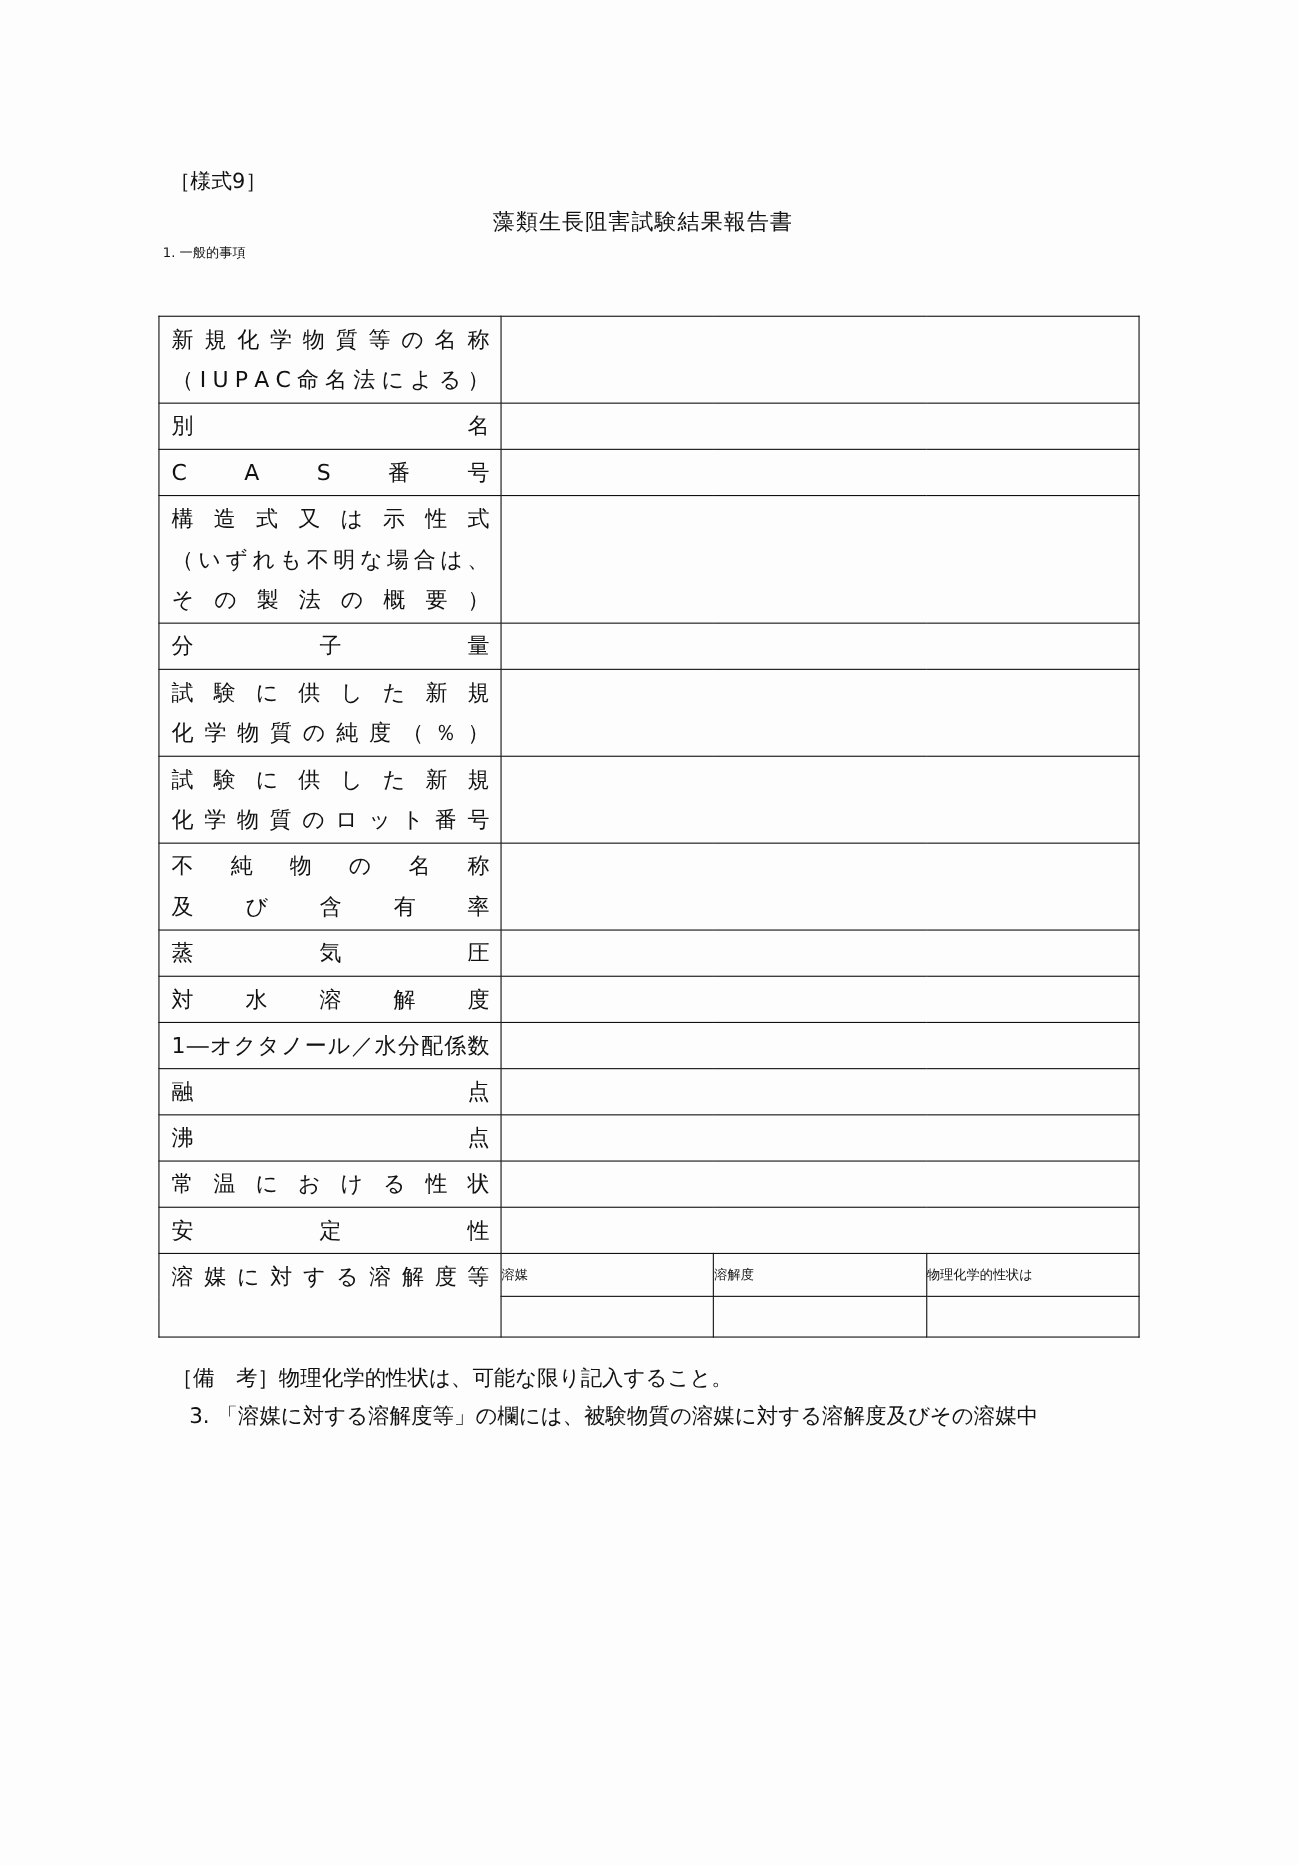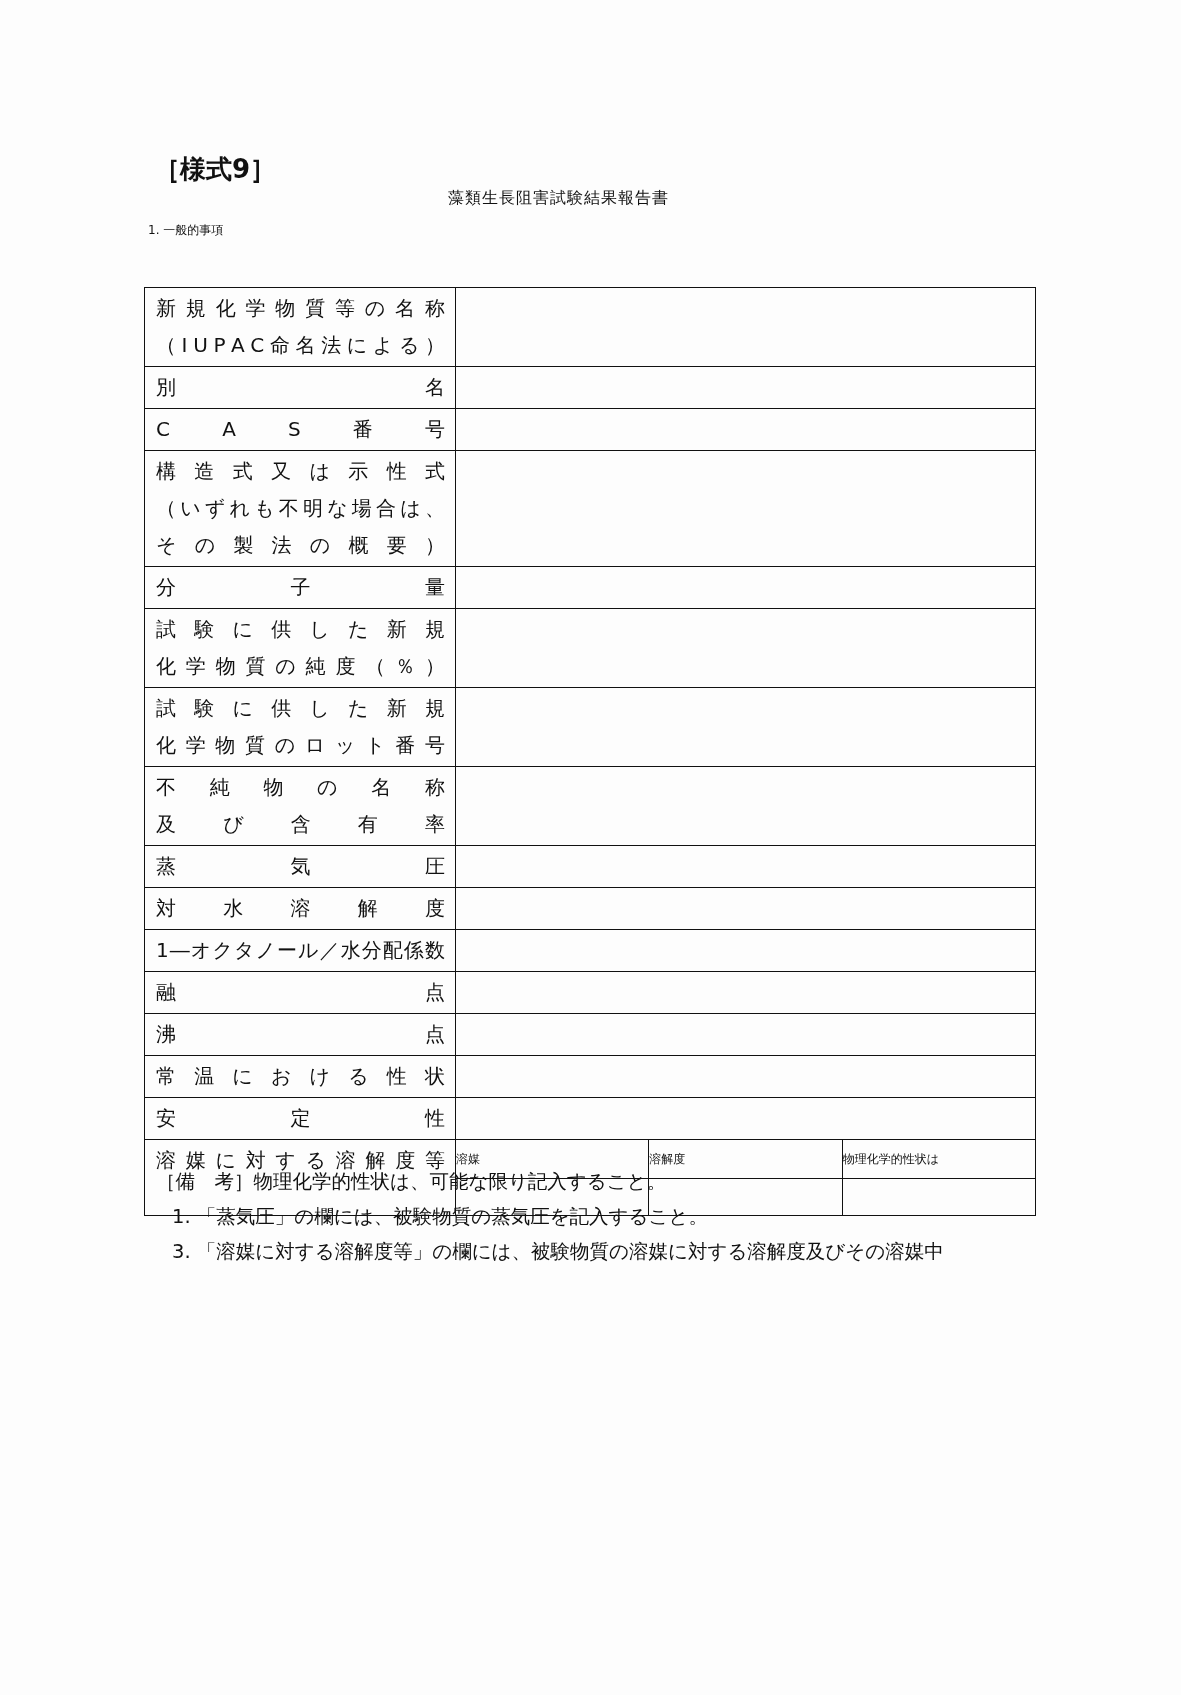--- a/index.html
+++ b/index.html
@@ -4,22 +4,22 @@
 <style>
   html, body { margin: 0; padding: 0; }
   body {
     width: 1181px; height: 1695px;
     background: #fdfdfd;
     position: relative;
     font-family: "DejaVu Sans", sans-serif;
     color: #111;
     overflow: hidden;
   }
-  .form-no { position: absolute; left: 154px; top: 152px; font-size: 26px; font-weight: bold; }
-  .title { position: absolute; left: 448px; top: 188px; font-size: 16px; letter-spacing: 1px; font-family: Liberation Mono, monospace; }
+  .form-no { position: absolute; left: 154px; top: 152px; font-size: 19px; }
+  .title { position: absolute; left: 448px; top: 188px; font-size: 20px; letter-spacing: 1px; font-family: Liberation Mono, monospace; }
   .section { position: absolute; left: 148px; top: 222px; font-size: 12px; }
   table.form {
     position: absolute; left: 144px; top: 287px;
     width: 892px;
     border-collapse: collapse;
     table-layout: fixed;
   }
   table.form td {
     border: 1.5px solid #111;
     padding: 0;
@@ -27,21 +27,21 @@
   }
   td.label { width: 310px; }
   .lines { padding: 2px 10px 2px 11px; }
   .jl {
     display: flex; justify-content: space-between;
     font-size: 20px; height: 37px; line-height: 37px;
     white-space: nowrap;
   }
   .sub-head { font-size: 12px; height: 38px; }
   .sub-cell { height: 36px; }
-  .notes { position: absolute; left: 156px; top: 1164px; font-size: 19.5px; line-height: 35px; }
+  .notes { position: absolute; left: 156px; top: 1235px; font-size: 19.5px; line-height: 35px; }
   .notes .item { padding-left: 16px; }
   .notes .cont { padding-left: 50px; }
 </style>
 </head>
 <body>
 
 <div class="form-no">［様式9］</div>
 <div class="title">藻類生長阻害試験結果報告書</div>
 <div class="section">1. 一般的事項</div>
 
@@ -363,15 +363,14 @@
       <tr>
         <td class="sub-cell"></td>
         <td class="sub-cell"></td>
         <td class="sub-cell"></td>
       </tr>
     </tbody>
 </table>
 
 <div class="notes">
   <div>［備　考］物理化学的性状は、可能な限り記入すること。</div>
-  <div class="item">1. 「蒸気圧」の欄には、被験物質の蒸気圧を記入すること。</div>
   <div class="item">3. 「溶媒に対する溶解度等」の欄には、被験物質の溶媒に対する溶解度及びその溶媒中</div>
 </div>
 
 </body></html>

